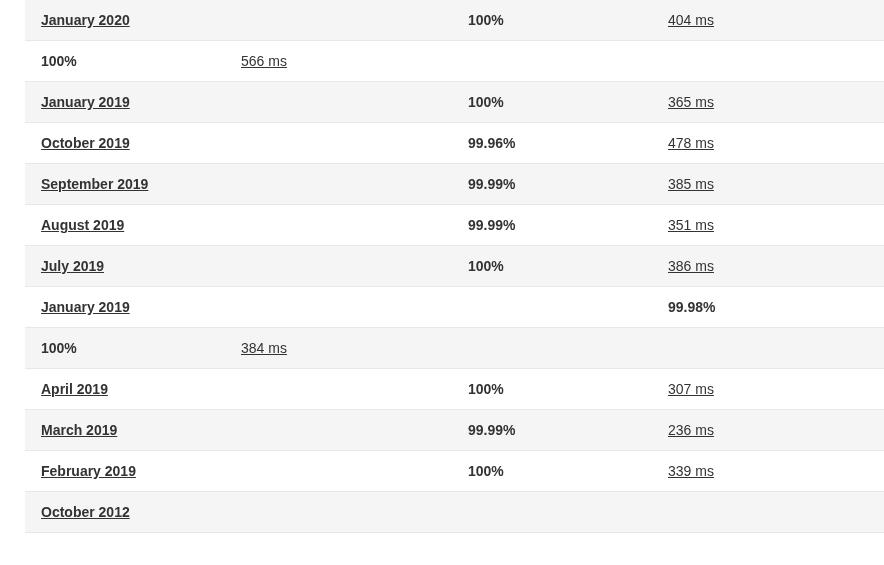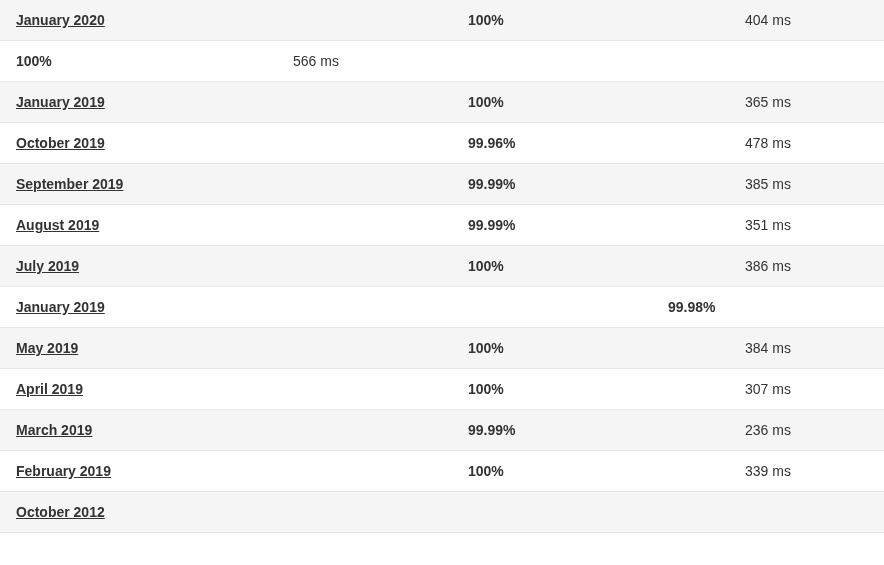--- a/index.html
+++ b/index.html
@@ -9,20 +9,21 @@
     }
     body {
       font-family: Arial, Helvetica, sans-serif;
       font-size: 14px;
       background: #fff;
       color: #333;
       width: 884px;
     }
     .table-container {
       width: 100%;
+      padding-left: 25px;
     }
     .table-row {
       display: flex;
       align-items: center;
       padding: 12px 16px;
       border-bottom: 1px solid #e8e8e8;
     }
     .table-row:nth-child(odd) {
       background-color: #f5f5f5;
     }
@@ -31,21 +32,22 @@
     }
     .col-month {
       flex: 1;
     }
     .col-uptime {
       width: 200px;
       text-align: left;
     }
     .col-response {
       width: 200px;
-      text-align: center;
+      text-align: left;
+      text-decoration: underline;
     }
     .month-link {
       color: #333;
       text-decoration: underline;
       cursor: pointer;
       font-weight: 600;
       font-size: 14px;
     }
     .uptime-value {
       font-size: 14px;
@@ -94,21 +96,20 @@
     <div class="table-row">
       <div class="col-month"><a class="month-link" href="#">July 2019</a></div>
       <div class="col-uptime"><span class="uptime-value">100%</span></div>
       <div class="col-response"><span class="response-value">386 ms</span></div>
     </div>
     <div class="table-row">
       <div class="col-month"><a class="month-link" href="#">January 2019</a></div>
       <div class="col-uptime"><span class="uptime-value">99.98%</span></div>
     </div>
     <div class="table-row">
-      <div class="col-month"><a class="month-link" href="#">May 2019</a></div>
       <div class="col-uptime"><span class="uptime-value">100%</span></div>
       <div class="col-response"><span class="response-value">384 ms</span></div>
     </div>
     <div class="table-row">
       <div class="col-month"><a class="month-link" href="#">April 2019</a></div>
       <div class="col-uptime"><span class="uptime-value">100%</span></div>
       <div class="col-response"><span class="response-value">307 ms</span></div>
     </div>
     <div class="table-row">
       <div class="col-month"><a class="month-link" href="#">March 2019</a></div>

